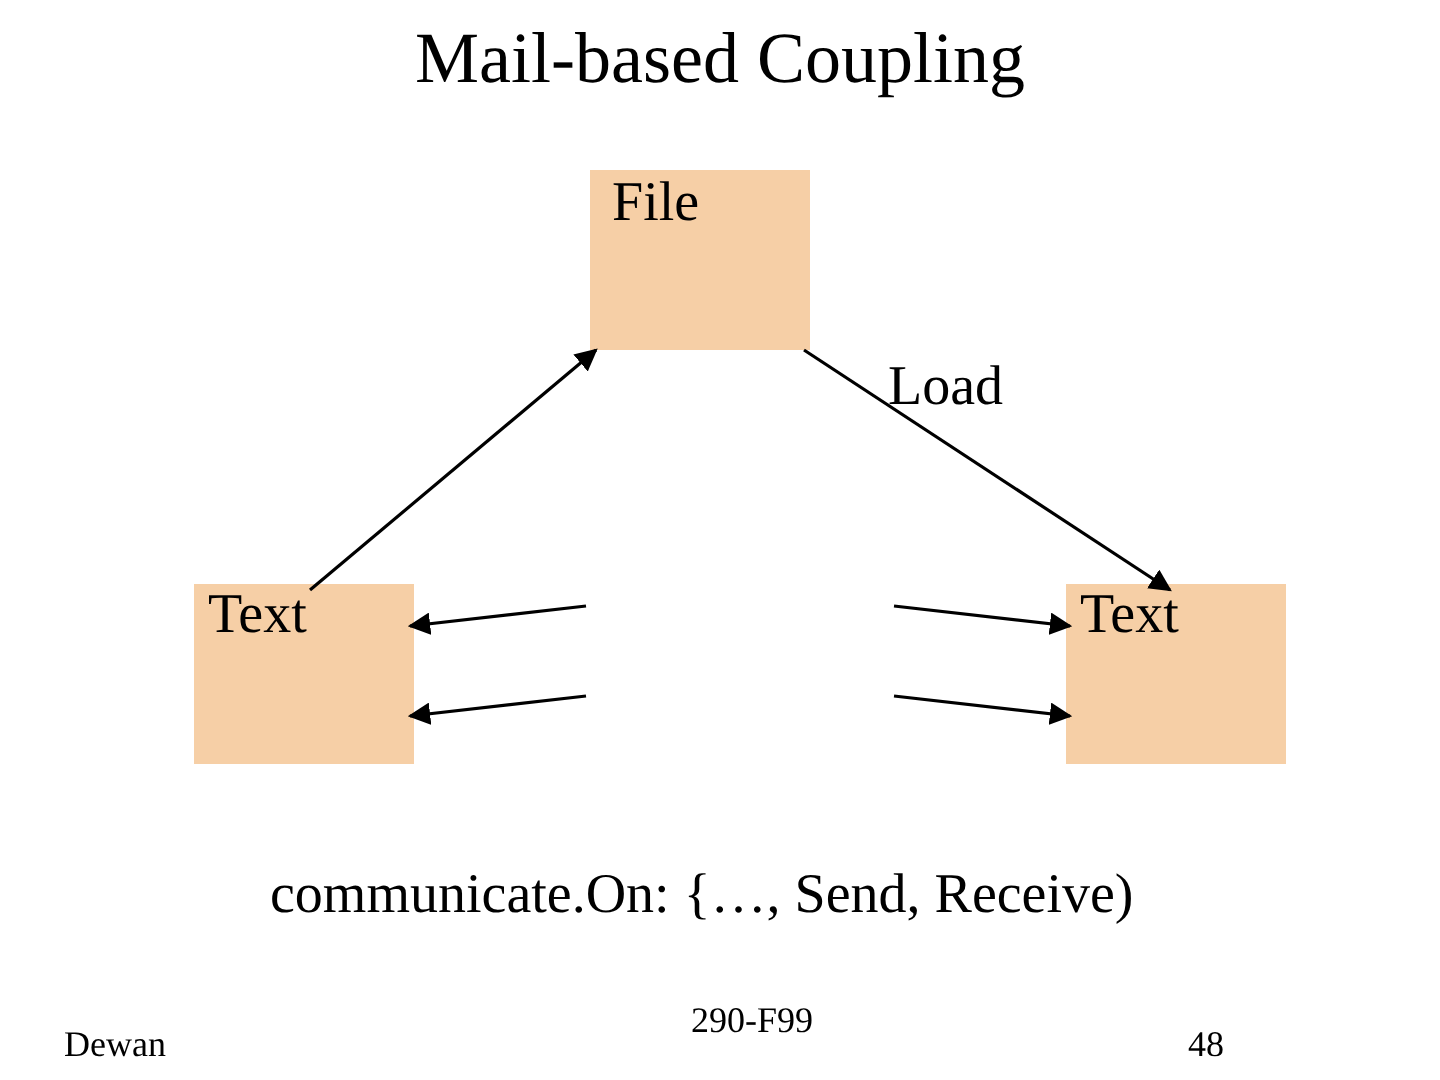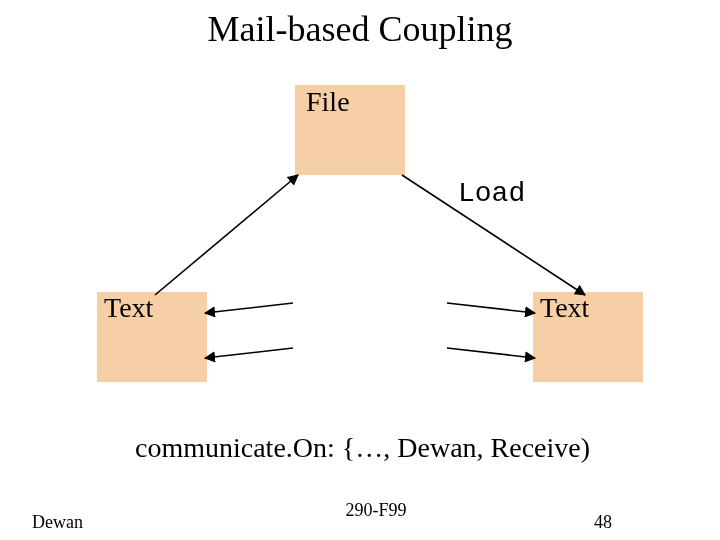--- a/index.html
+++ b/index.html
@@ -55,24 +55,23 @@
   .text-left-label { left: 104px; top: 292px; }
   .text-right-label { left: 540px; top: 292px; }
   .commit-label {
     position: absolute;
     left: 128px;
     top: 194px;
     font-size: 28px;
   }
   .load-label {
     position: absolute;
-    left: 458px;
+    left: 444px;
     top: 178px;
     font-size: 28px;
-    font-family: Liberation Mono, monospace;
   }
   .caption {
     position: absolute;
     left: 135px;
     top: 432px;
     font-size: 28px;
   }
   .footer-left {
     position: absolute;
     left: 32px;
@@ -136,19 +135,19 @@
       <line x1="205" y1="313" x2="293" y2="303" stroke="#000" stroke-width="1.6" marker-start="url(#arrow)"></line>
       <line x1="535" y1="313" x2="447" y2="303" stroke="#000" stroke-width="1.6" marker-start="url(#arrow)"></line>
     </g>
 
     <g>
       <line x1="293" y1="348" x2="205" y2="358" stroke="#000" stroke-width="1.6" marker-end="url(#arrow)"></line>
       <line x1="447" y1="348" x2="535" y2="358" stroke="#000" stroke-width="1.6" marker-end="url(#arrow)"></line>
     </g>
   </svg>
 
-  <div class="caption">communicate.On: {…, Dewan, Receive)</div>
+  <div class="caption">communicate.On: {…, Send, Receive)</div>
 
   <div class="footer-left">Dewan</div>
   <div class="footer-center">290-F99</div>
   <div class="footer-right">48</div>
 
 </div>
 
 </body></html>

